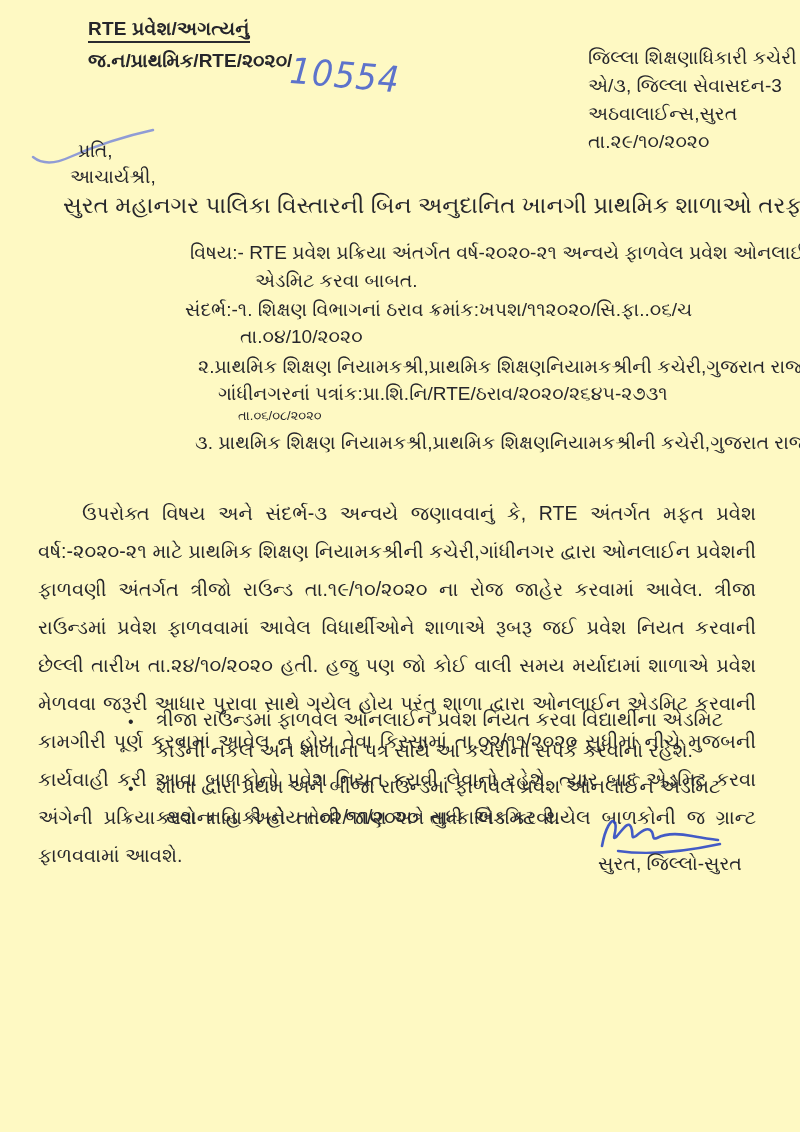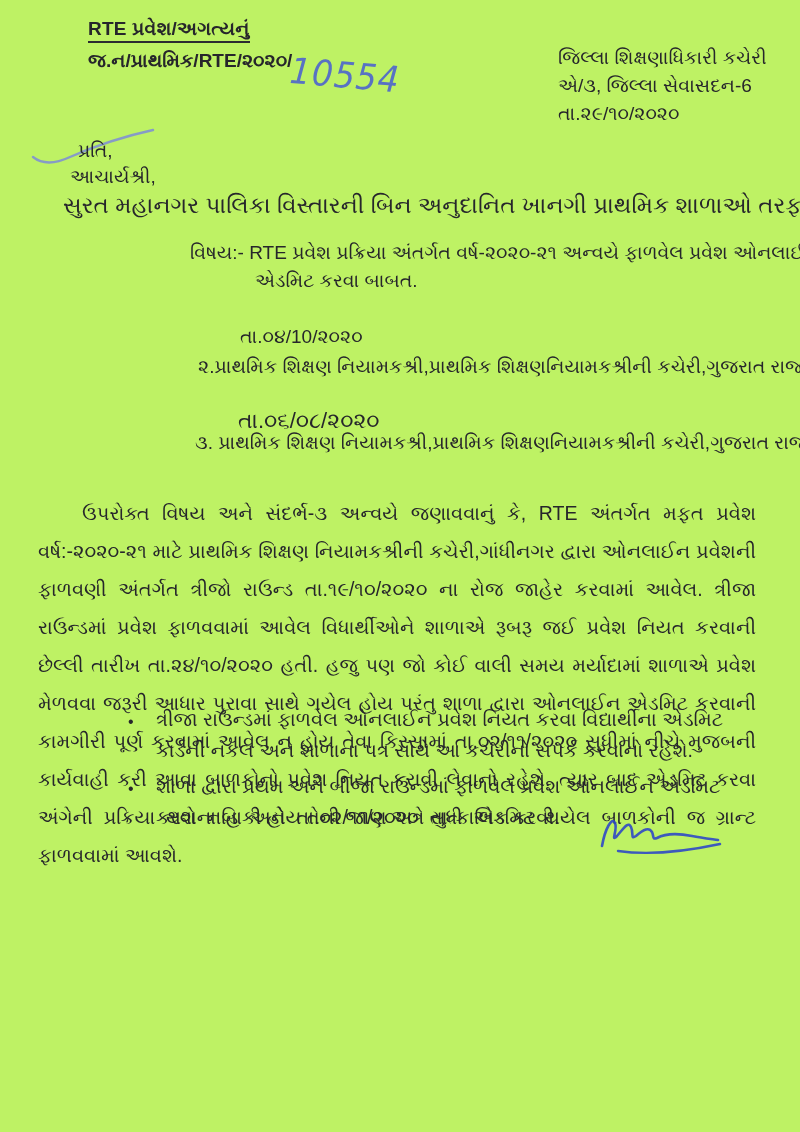--- a/index.html
+++ b/index.html
@@ -1,20 +1,20 @@
 <!DOCTYPE html>
 <html><head>
 <meta charset="utf-8">
 <style>
   html, body { margin: 0; padding: 0; background: #ffffff; }
   .page {
     position: relative;
     width: 800px;
     height: 1132px;
-    background: #bef264;
+    background: #fef9c3;
     font-family: "Liberation Sans", sans-serif;
     color: #26262b;
     overflow: hidden;
   }
   .abs { position: absolute; }
 
   
   .classification {
     left: 88px; top: 18px;
     font-size: 19px; font-weight: bold; letter-spacing: 0.2px;
@@ -49,21 +49,21 @@
   .recipient { left: 70px; top: 166px; font-size: 19px; }
   .recipient-detail { left: 63px; top: 192px; font-size: 23px; white-space: nowrap; }
 
   
   .subject-line1 { left: 190px; top: 242px; font-size: 19px; white-space: nowrap; }
   .subject-line2 { left: 255px; top: 270px; font-size: 19px; }
   .ref-line-0 { left: 185px; top: 299px; font-size: 19px; white-space: nowrap; }
   .ref-line-1 { left: 240px; top: 326px; font-size: 19px; }
   .ref-line-2 { left: 198px; top: 356px; font-size: 19px; white-space: nowrap; }
   .ref-line-3 { left: 218px; top: 383px; font-size: 19px; white-space: nowrap; }
-  .ref-line-4 { left: 238px; top: 408px; font-size: 22px; }
+  .ref-line-4 { left: 238px; top: 408px; font-size: 13px; }
   .ref-line-5 { left: 195px; top: 432px; font-size: 19px; white-space: nowrap; }
   .ref-line-6 { left: 215px; top: 457px; font-size: 19px; white-space: nowrap; }
 
   
   .body-paragraph {
     left: 38px; top: 494px; width: 718px;
     font-size: 19.5px; line-height: 38px;
     text-align: justify;
     text-indent: 44px;
   }
@@ -84,52 +84,55 @@
   .bullet-text { flex: 1; }
 
   
   .signature-scrawl { left: 592px; top: 810px; }
   .signature-text {
     left: 575px; top: 850px; width: 190px;
     text-align: center;
     font-size: 19px; line-height: 28px;
   }
 
-  .nowrap { white-space: nowrap; }
+  .nowrap { white-space: nowrap; margin-left: 30px; }
 </style>
 </head>
 <body>
 
 <div class="page">
 
   <div class="abs classification">
     <span class="underlined">RTE પ્રવેશ/અગત્યનું</span>
   </div>
   <div class="abs outward-number">જ.ન/પ્રાથમિક/RTE/૨૦૨૦/</div>
   <div class="abs handwritten-number">10554</div>
 
   <div class="abs office-block">
     <div class="nowrap">જિલ્લા શિક્ષણાધિકારી કચેરી</div>
-    <div class="nowrap">એ/૩, જિલ્લા સેવાસદન-6</div>
+    <div class="nowrap">એ/૩, જિલ્લા સેવાસદન-3</div>
+    <div class="nowrap">અઠવાલાઈન્સ,સુરત</div>
     <div class="nowrap">તા.૨૯/૧૦/૨૦૨૦</div>
   </div>
 
   <svg class="abs check-swoosh" width="135" height="45" viewBox="0 0 135 45">
     <path d="M 8 33 C 18 41 30 40 45 33 C 70 22 96 13 128 6" stroke="#7c8cd8" stroke-width="2.4" fill="none" stroke-linecap="round" opacity="0.85"></path>
   </svg>
 
   <div class="abs salutation">પ્રતિ,</div>
   <div class="abs recipient">આચાર્યશ્રી,</div>
   <div class="abs recipient-detail">સુરત મહાનગર પાલિકા વિસ્તારની બિન અનુદાનિત ખાનગી પ્રાથમિક શાળાઓ તરફ</div>
 
   <div class="abs subject-line1">વિષય:- RTE પ્રવેશ પ્રક્રિયા અંતર્ગત વર્ષ-૨૦૨૦-૨૧ અન્વયે ફાળવેલ પ્રવેશ ઓનલાઈન</div>
   <div class="abs subject-line2">એડમિટ કરવા બાબત.</div>
 
+  <div class="abs ref-line-0">સંદર્ભ:-૧. શિક્ષણ વિભાગનાં ઠરાવ ક્રમાંક:ખપશ/૧૧૨૦૨૦/સિ.ફા..૦૬/ચ</div>
   <div class="abs ref-line-1">તા.૦૪/10/૨૦૨૦</div>
   <div class="abs ref-line-2">૨.પ્રાથમિક શિક્ષણ નિયામકશ્રી,પ્રાથમિક શિક્ષણનિયામકશ્રીની કચેરી,ગુજરાત રાજ્ય,</div>
+  <div class="abs ref-line-3">ગાંધીનગરનાં પત્રાંક:પ્રા.શિ.નિ/RTE/ઠરાવ/૨૦૨૦/૨૬૪૫-૨૭૩૧</div>
   <div class="abs ref-line-4">તા.૦૬/૦૮/૨૦૨૦</div>
   <div class="abs ref-line-5">૩. પ્રાથમિક શિક્ષણ નિયામકશ્રી,પ્રાથમિક શિક્ષણનિયામકશ્રીની કચેરી,ગુજરાત રાજ્ય,</div>
 
   <div class="abs body-paragraph">ઉપરોક્ત વિષય અને સંદર્ભ-૩ અન્વયે જણાવવાનું કે, RTE અંતર્ગત મફત પ્રવેશ વર્ષ:-૨૦૨૦-૨૧ માટે પ્રાથમિક શિક્ષણ નિયામકશ્રીની કચેરી,ગાંધીનગર દ્વારા ઓનલાઈન પ્રવેશની ફાળવણી અંતર્ગત ત્રીજો રાઉન્ડ તા.૧૯/૧૦/૨૦૨૦ ના રોજ જાહેર કરવામાં આવેલ. ત્રીજા રાઉન્ડમાં પ્રવેશ ફાળવવામાં આવેલ વિધાર્થીઓને શાળાએ રૂબરૂ જઈ પ્રવેશ નિયત કરવાની છેલ્લી તારીખ તા.૨૪/૧૦/૨૦૨૦ હતી. હજુ પણ જો કોઈ વાલી સમય મર્યાદામાં શાળાએ પ્રવેશ મેળવવા જરૂરી આધાર પુરાવા સાથે ગયેલ હોય પરંતુ શાળા દ્વારા ઓનલાઈન એડમિટ  કરવાની કામગીરી પૂર્ણ કરવામાં આવેલ ન હોય તેવા કિસ્સામાં તા.૦૨/૧૧/૨૦૨૦ સુધીમાં નીચે મુજબની કાર્યવાહી કરી આવા બાળકોનો પ્રવેશ નિયત કરાવી લેવાનો રહેશે. ત્યાર બાદ એડમિટ કરવા અંગેની પ્રક્રિયા થશે નહિ અને તા.૦૨/૧૧/૨૦૨૦ સુધી એડમિટ થયેલ બાળકોની જ ગ્રાન્ટ ફાળવવામાં આવશે.</div>
 
   <div class="abs bullet-list">
     <div class="bullet-item">
       <span class="bullet-dot">•</span>
       <span class="bullet-text">ત્રીજા રાઉન્ડમાં ફાળવેલ ઓનલાઈન પ્રવેશ નિયત કરવા વિદ્યાર્થીના એડમિટ કાર્ડની નકલ અને શાળાના પત્ર સાથે આ કચેરીનો સંપર્ક કરવાનો રહેશે.</span>
     </div>
@@ -137,15 +140,16 @@
       <span class="bullet-dot">•</span>
       <span class="bullet-text">શાળા દ્વારા પ્રથમ અને બીજા રાઉન્ડમાં ફાળવેલ પ્રવેશ ઓનલાઈન એડમિટ કરવાના બાકી હોય તેની જાણ અત્રે તાત્કાલિક કરવી.</span>
     </div>
   </div>
 
   <svg class="abs signature-scrawl" width="135" height="48" viewBox="0 0 135 48">
     <path d="M 10 36 C 13 19 20 6 23 13 C 26 20 18 33 25 26 C 32 18 36 11 39 17 C 42 23 38 30 44 26 C 52 19 57 17 60 22 C 62 26 60 30 65 28 C 76 22 90 24 100 26 C 110 28 119 29 126 30" stroke="#2f49c5" stroke-width="2.6" fill="none" stroke-linecap="round" opacity="0.9"></path>
     <path d="M 26 41 C 60 46 100 40 128 34" stroke="#2f49c5" stroke-width="2.4" fill="none" stroke-linecap="round" opacity="0.9"></path>
   </svg>
   <div class="abs signature-text">
+    <div>સુરત, જિલ્લો-સુરત</div>
   </div>
 
 </div>
 
 </body></html>

